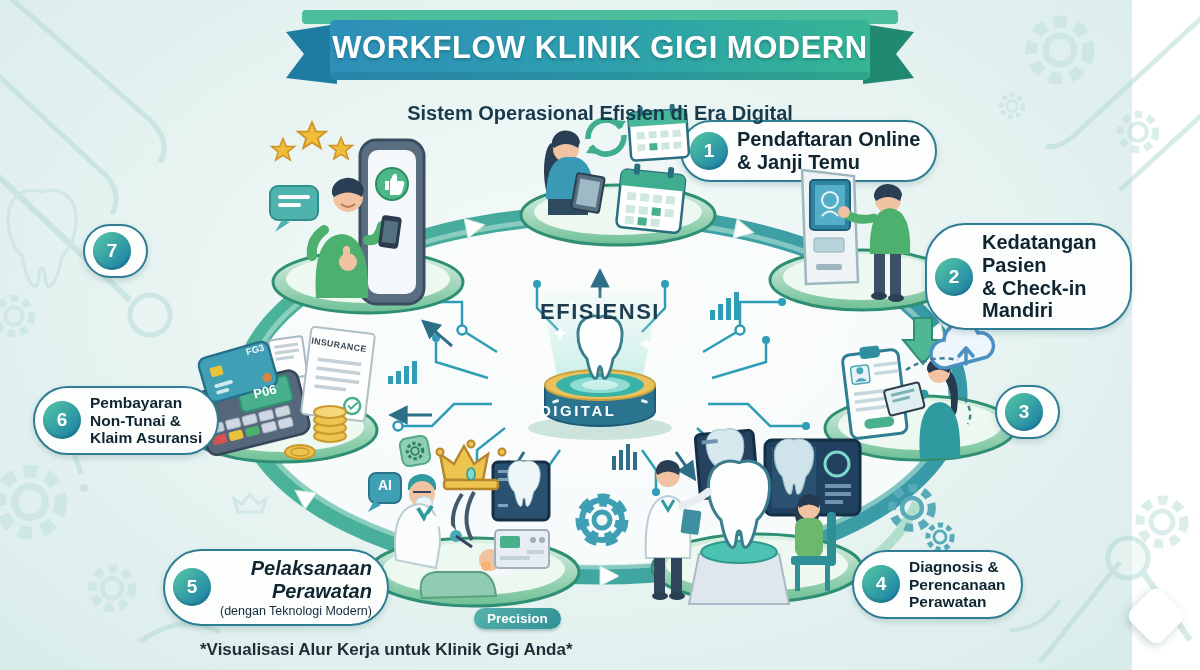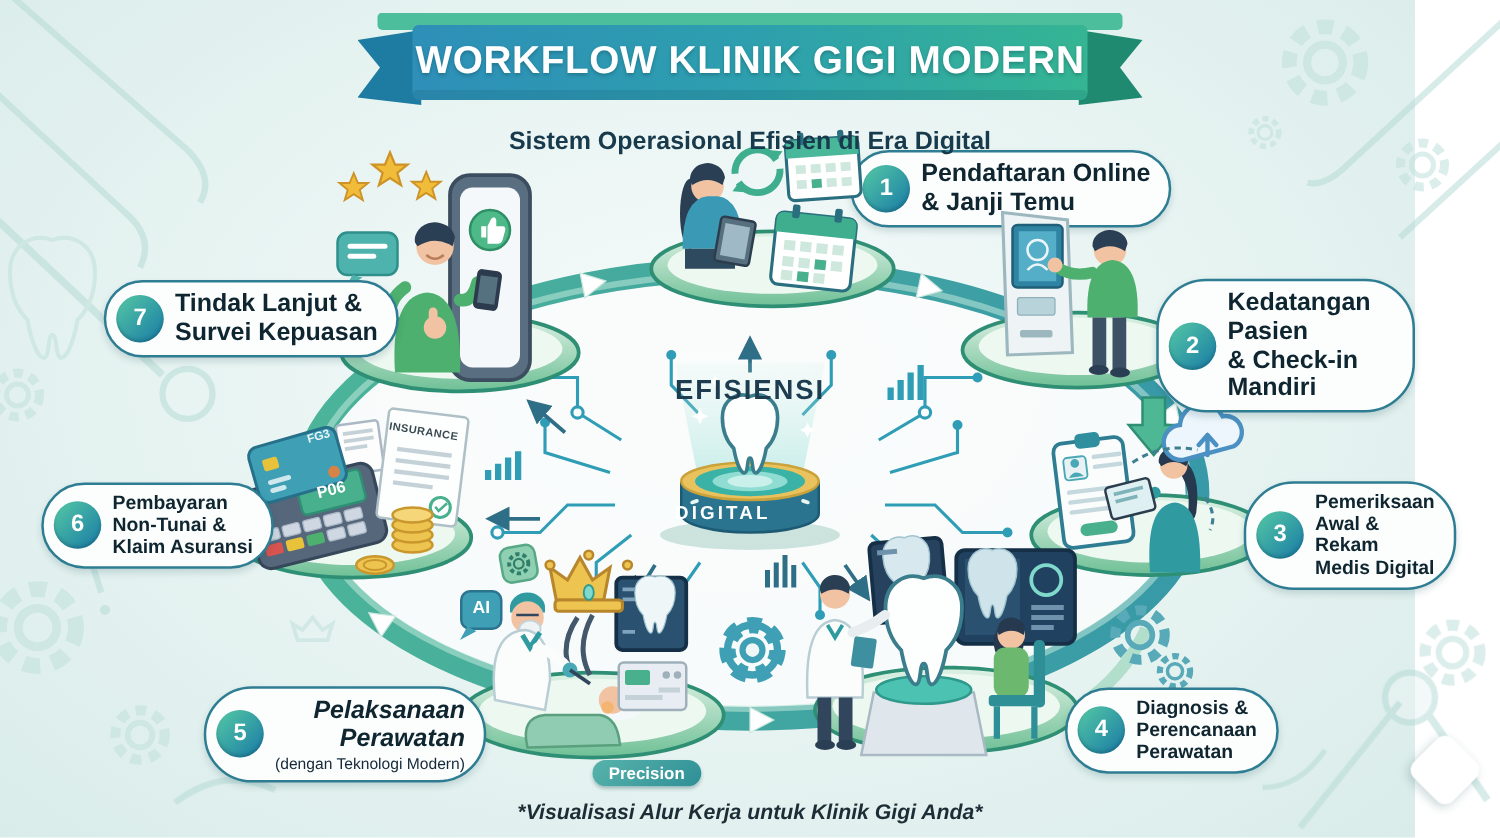--- a/index.html
+++ b/index.html
@@ -6,21 +6,21 @@
   body{width:1200px;height:670px;overflow:hidden;font-family:"Liberation Sans","DejaVu Sans",sans-serif;}
   .canvas{position:relative;width:1132px;height:670px;
     background:radial-gradient(ellipse at 50% 45%, #f7fcfb 0%, #e6f3f1 55%, #d9ecea 100%);}
   .canvas svg{position:absolute;left:0;top:0;z-index:10;}
   .ovl{position:absolute;z-index:40;font-weight:800;}
   .title{left:330px;top:30px;width:540px;text-align:center;font-size:31px;color:#fff;
     letter-spacing:.5px;text-shadow:0 2px 3px rgba(0,50,60,.3);}
   .subtitle{left:300px;top:82px;width:600px;text-align:center;font-size:20px;font-weight:700;color:#173a4d;margin-top:20px;}
   .efis{left:510px;top:299px;width:180px;text-align:center;font-size:22px;letter-spacing:1.5px;color:#1e3c50;}
   .digital{left:540px;top:402px;width:120px;font-size:15px;letter-spacing:2.5px;color:#fff;}
-  .footer{left:200px;top:640px;width:800px;text-align:center;font-size:17px;font-weight:600;color:#1d2d36;z-index:40;font-style:italic;}
+  .footer{left:200px;top:640px;width:800px;text-align:left;font-size:17px;font-weight:600;color:#1d2d36;z-index:40;}
   .pill{position:absolute;display:flex;align-items:center;gap:9px;background:#fcfefe;
     border:2.5px solid #2e7d92;border-radius:40px;padding:6px 15px 6px 8px;
     box-shadow:0 3px 6px rgba(30,80,90,.18);z-index:30;}
   .pill .num{flex:0 0 auto;width:38px;height:38px;border-radius:50%;
     background:linear-gradient(135deg,#55c9a5,#187aa5);color:#fff;font-weight:800;font-size:19px;
     display:flex;align-items:center;justify-content:center;box-shadow:inset 0 -2px 3px rgba(0,40,60,.25);}
   .pill .txt{font-weight:800;font-size:20px;line-height:1.14;color:#0f2530;white-space:pre-line;}
   .pill.small .txt{font-size:15.5px;}
   .pill .sub{font-weight:400;font-size:12.5px;color:#15293a;margin-top:1px;}
   .pill1{left:680px;top:120px;z-index:8;}
@@ -545,23 +545,20 @@
   <div class="txt">Pendaftaran Online
 &amp; Janji Temu</div>
 </div>
 <div class="pill pill2">
   <div class="num">2</div>
   <div class="txt">Kedatangan Pasien
 &amp; Check-in Mandiri</div>
 </div>
 <div class="pill pill3 small">
   <div class="num">3</div>
-  <div class="txt">Pemeriksaan
-Awal &amp; Rekam
-Medis Digital</div>
 </div>
 <div class="pill pill4 small">
   <div class="num">4</div>
   <div class="txt">Diagnosis &amp;
 Perencanaan
 Perawatan</div>
 </div>
 <div class="pill pill5">
   <div class="num">5</div>
   <div>
@@ -571,17 +568,15 @@
   </div>
 </div>
 <div class="pill pill6 small">
   <div class="num">6</div>
   <div class="txt">Pembayaran
 Non-Tunai &amp;
 Klaim Asuransi</div>
 </div>
 <div class="pill pill7">
   <div class="num">7</div>
-  <div class="txt">Tindak Lanjut &amp;
-Survei Kepuasan</div>
 </div>
 
 </div>
 
 </body></html>

